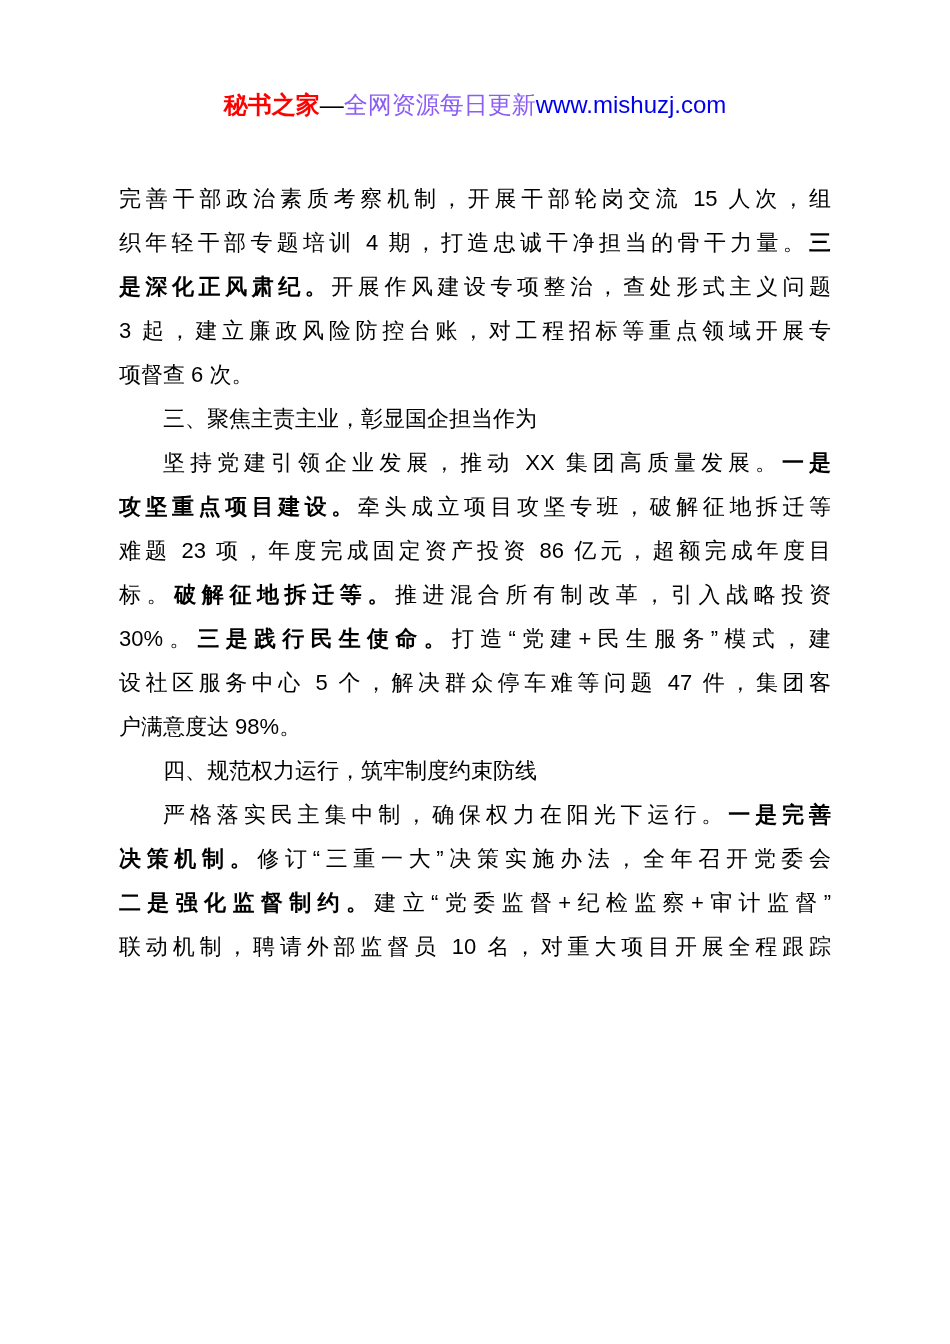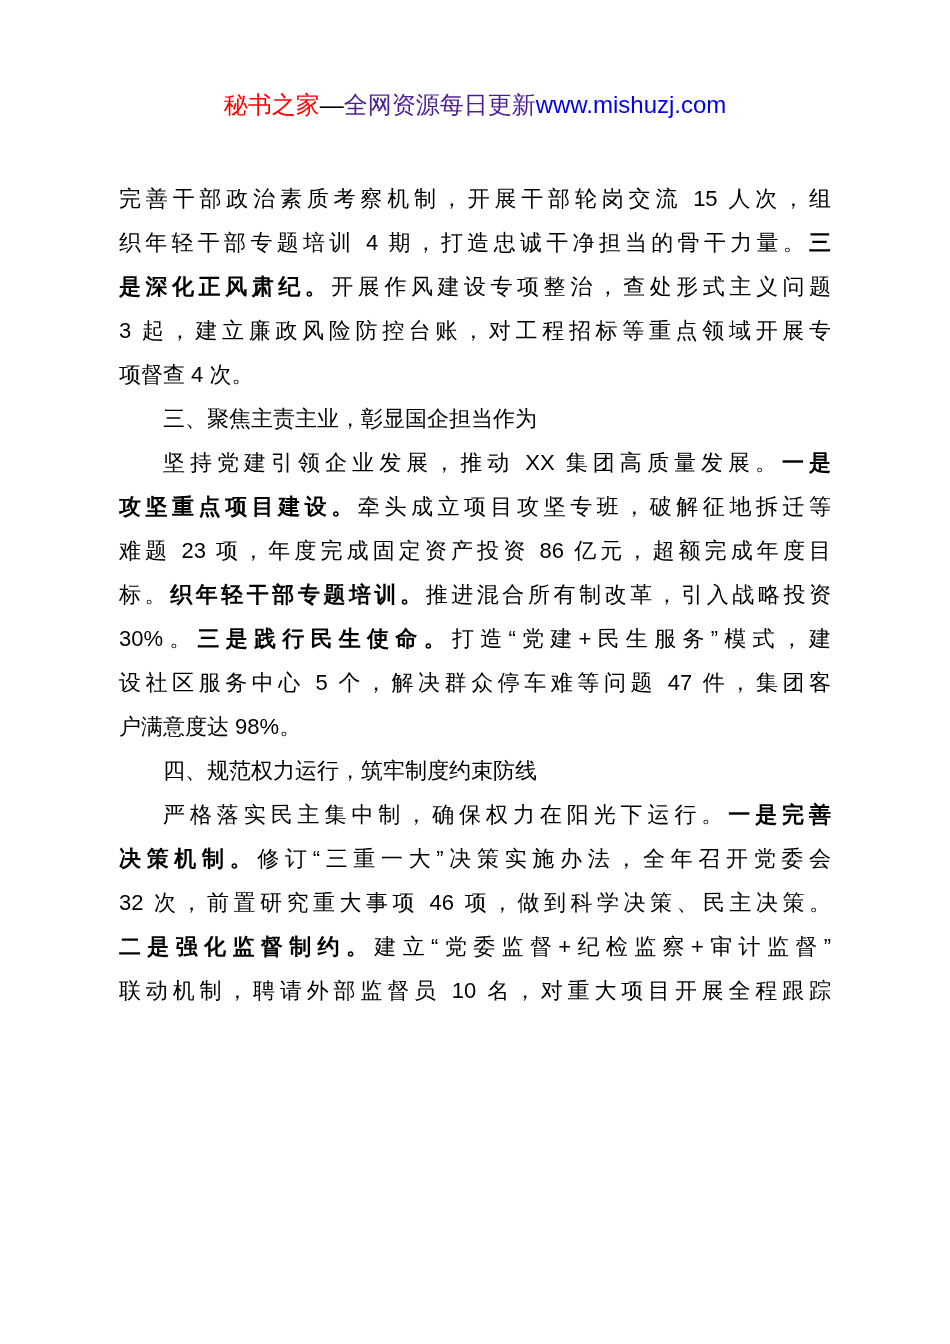--- a/index.html
+++ b/index.html
@@ -4,61 +4,60 @@
 <style>
   html,body{margin:0;padding:0}
   body{
     width:950px;height:1344px;background:#ffffff;position:relative;
     font-family:"Liberation Sans",sans-serif;color:#000;overflow:hidden;
   }
   .header{
     position:absolute;top:87px;left:0;width:950px;
     text-align:center;font-size:24px;line-height:36px;white-space:nowrap;
   }
-  .header .brand{font-weight:normal}
+  .header .brand{font-weight:bold}
   .header .url{text-decoration:none;margin-left:0}
   .doc{
     position:absolute;top:177px;left:119px;width:712px;
     font-size:22px;line-height:44px;
   }
   .tl{height:44px;overflow:hidden;text-align:justify;text-align-last:left}
   .tl.j{text-align-last:justify}
   .tl.ind{text-indent:2em}
   .b{font-weight:bold}
 </style>
 </head>
 <body>
 
 <div class="header">
-  <span class="brand" style="color: rgb(255, 0, 0);">秘书之家</span><span style="color: rgb(0, 0, 0);">—</span><span style="color: #4c1d95;">全网资源每日更新</span><a class="url" style="color: rgb(0, 0, 238);">www.mishuzj.com</a>
+  <span class="brand" style="color: rgb(255, 0, 0);">秘书之家</span><span style="color: rgb(0, 0, 0);">—</span><span style="color: #8b5cf6;">全网资源每日更新</span><a class="url" style="color: rgb(0, 0, 238);">www.mishuzj.com</a>
 </div>
 
 <div class="doc" id="doc-body">
     <div>
       <div class="tl j"><span>完善干部政治素质考察机制，开展干部轮岗交流 15 人次，组</span></div>
       <div class="tl j"><span>织年轻干部专题培训 4 期，打造忠诚干净担当的骨干力量。</span><span class="b">三</span></div>
       <div class="tl j"><span class="b">是深化正风肃纪。</span><span>开展作风建设专项整治，查处形式主义问题</span></div>
       <div class="tl j"><span>3 起，建立廉政风险防控台账，对工程招标等重点领域开展专</span></div>
-      <div class="tl"><span>项督查 4 次。</span></div>
+      <div class="tl"><span>项督查 6 次。</span></div>
     </div>
     <div>
       <div class="tl ind"><span>三、聚焦主责主业，彰显国企担当作为</span></div>
     </div>
     <div>
       <div class="tl j ind"><span>坚持党建引领企业发展，推动 XX 集团高质量发展。</span><span class="b">一是</span></div>
       <div class="tl j"><span class="b">攻坚重点项目建设。</span><span>牵头成立项目攻坚专班，破解征地拆迁等</span></div>
       <div class="tl j"><span>难题 23 项，年度完成固定资产投资 86 亿元，超额完成年度目</span></div>
-      <div class="tl j"><span>标。</span><span class="b">织年轻干部专题培训。</span><span>推进混合所有制改革，引入战略投资</span></div>
+      <div class="tl j"><span>标。</span><span class="b">破解征地拆迁等。</span><span>推进混合所有制改革，引入战略投资</span></div>
       <div class="tl j"><span>30%。</span><span class="b">三是践行民生使命。</span><span>打造“党建+民生服务”模式，建</span></div>
       <div class="tl j"><span>设社区服务中心 5 个，解决群众停车难等问题 47 件，集团客</span></div>
       <div class="tl"><span>户满意度达 98%。</span></div>
     </div>
     <div>
       <div class="tl ind"><span>四、规范权力运行，筑牢制度约束防线</span></div>
     </div>
     <div>
       <div class="tl j ind"><span>严格落实民主集中制，确保权力在阳光下运行。</span><span class="b">一是完善</span></div>
       <div class="tl j"><span class="b">决策机制。</span><span>修订“三重一大”决策实施办法，全年召开党委会</span></div>
-      <div class="tl j"><span>32 次，前置研究重大事项 46 项，做到科学决策、民主决策。</span></div>
       <div class="tl j"><span class="b">二是强化监督制约。</span><span>建立“党委监督+纪检监察+审计监督”</span></div>
       <div class="tl j"><span>联动机制，聘请外部监督员 10 名，对重大项目开展全程跟踪</span></div>
     </div>
   </div>
 
 </body></html>

